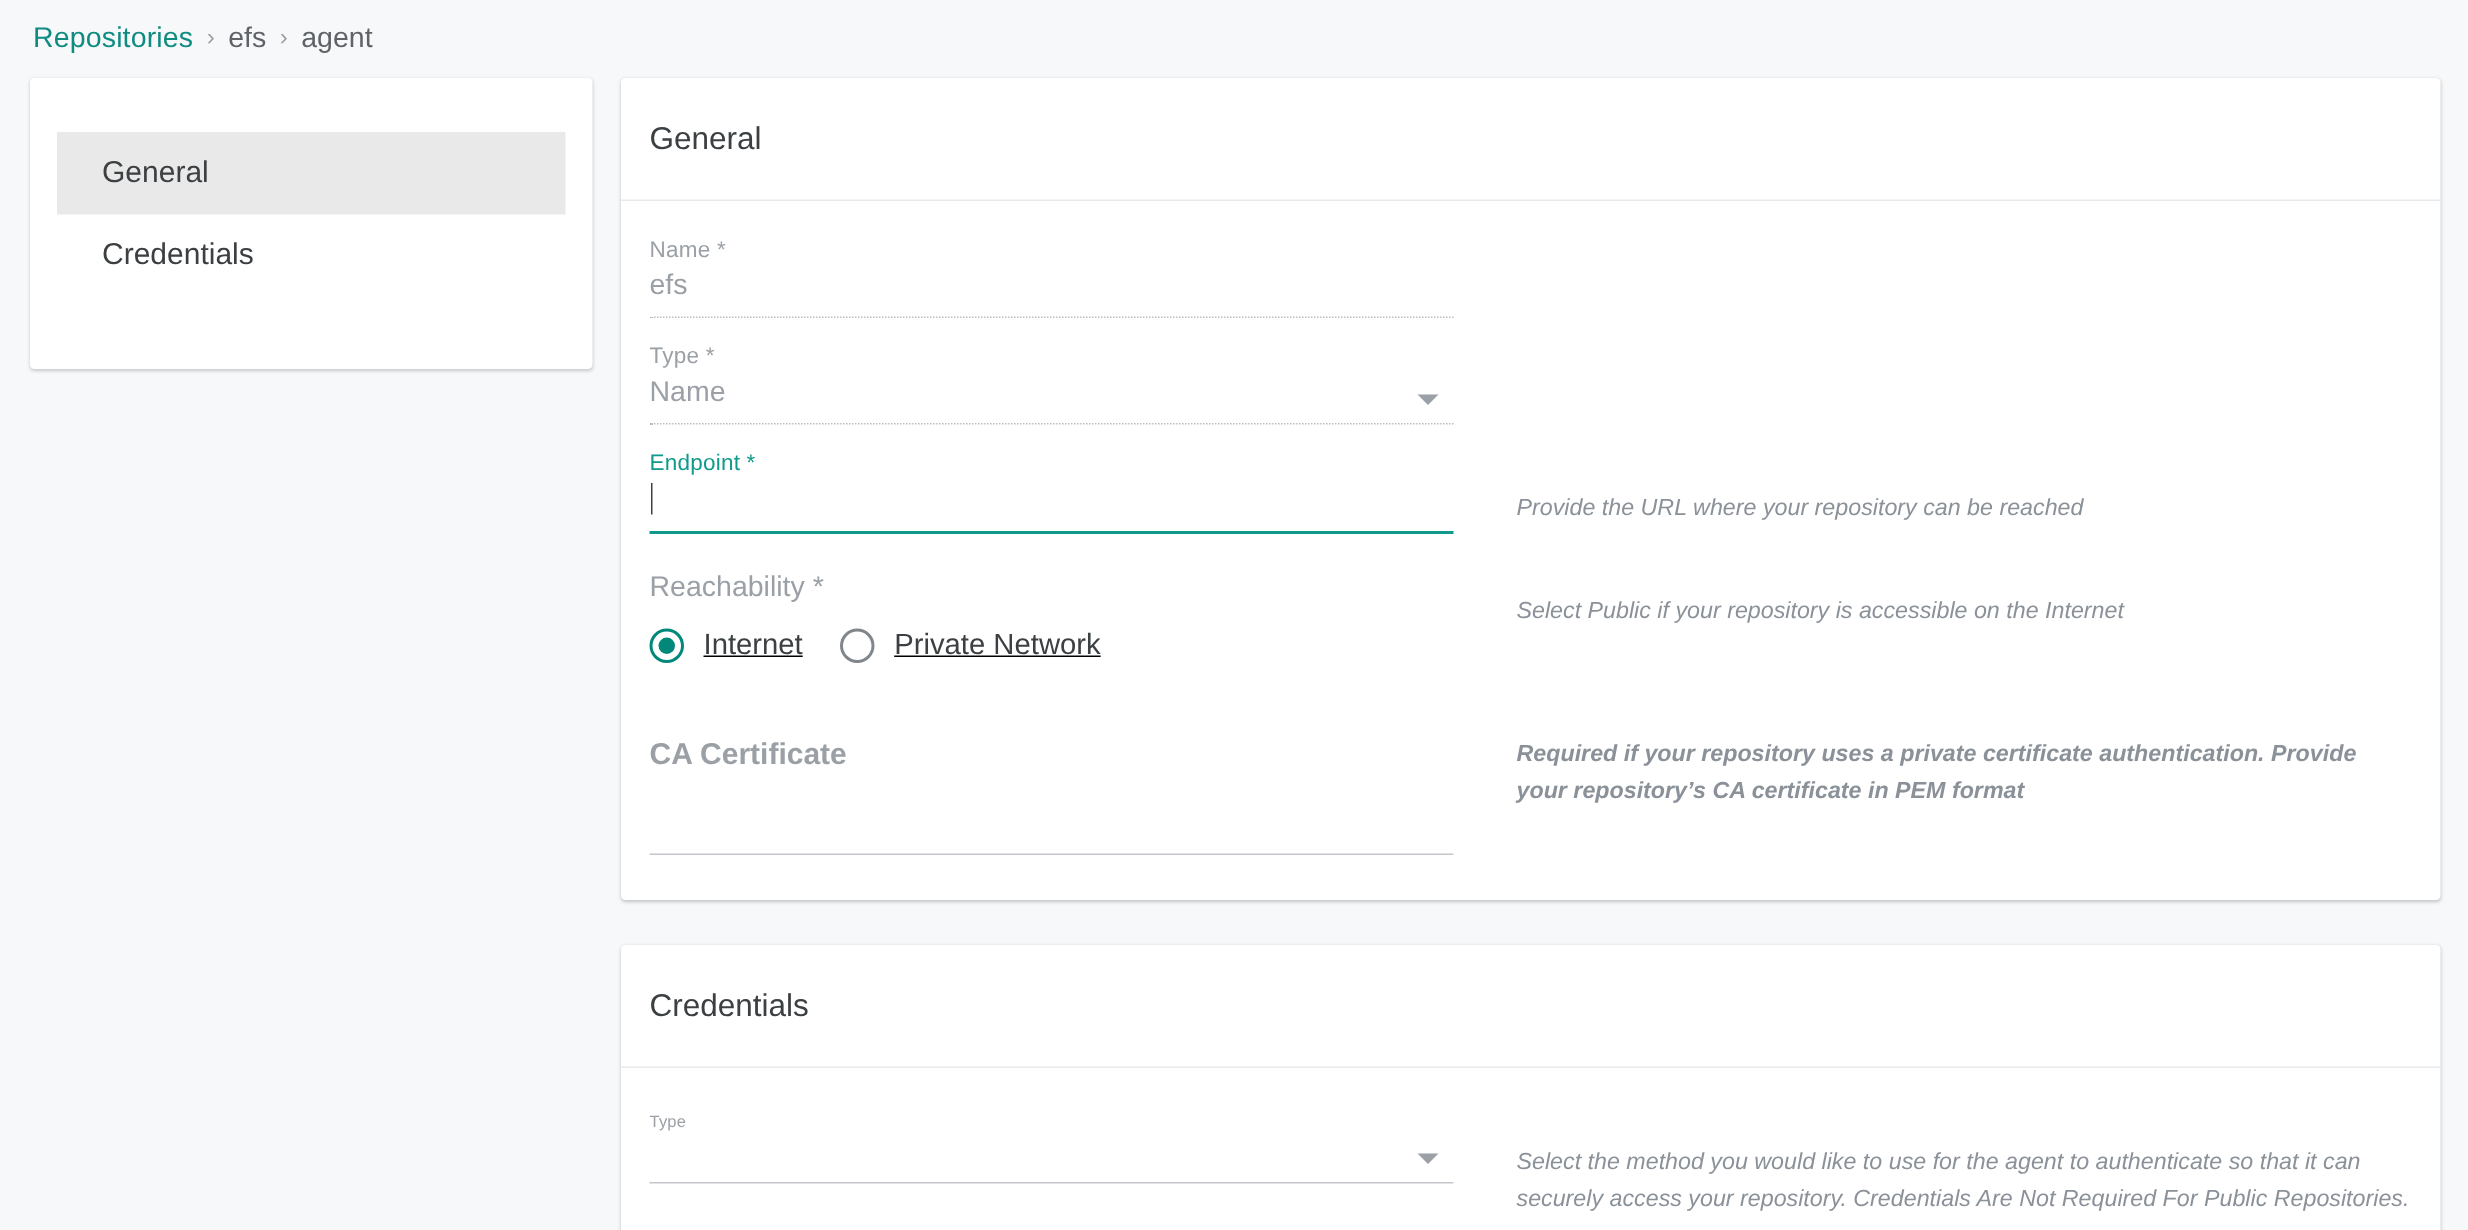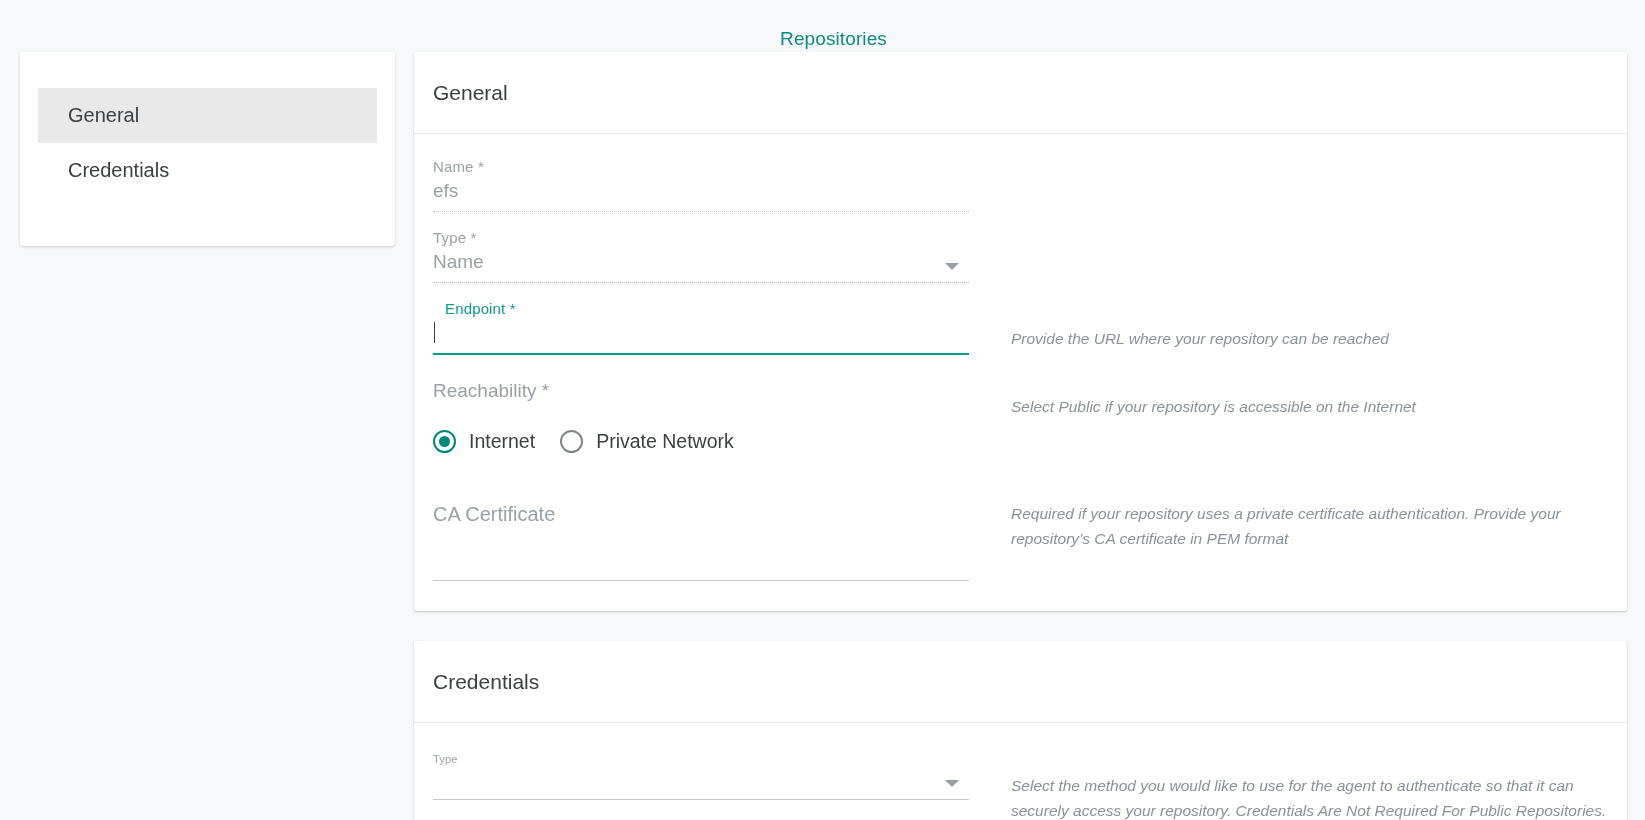--- a/index.html
+++ b/index.html
@@ -9,24 +9,23 @@
     background: #f7f8fa;
     font-family: "Liberation Sans", sans-serif;
     overflow: hidden;
   }
   .page { position: relative; width: 1645px; height: 820px; }
 
   
   .breadcrumb {
     display: flex; align-items: center;
     gap: 9px;
-    padding: 28px 0 0 22px;
+    padding: 12px 0 0 22px;
     height: 40px;
     font-size: 19px;
-    flex-direction: column;
   }
   .bc-link { color: #0f8c82; cursor: pointer; letter-spacing: .1px; }
   .bc-sep  { color: #9aa0a6; font-size: 16px; }
   .bc-cur  { color: #5f6368; }
 
   
   .body-wrap { display: flex; align-items: flex-start; padding: 12px 0 0 20px; }
 
   
   .sidebar-card {
@@ -80,21 +79,21 @@
   }
 
   .field { position: relative; margin-bottom: 3px; }
   .flabel {
     font-size: 15px;
     color: #9aa0a6;
     letter-spacing: .15px;
     margin-bottom: 5px;
     display: block;
   }
-  .flabel.focused { color: #0f9a8d; margin-left: 12px; }
+  .flabel.focused { color: #0f9a8d; }
   .fvalue {
     font-size: 19px;
     color: #3c4043;
     padding-bottom: 9px;
     min-height: 30px;
     white-space: nowrap;
     overflow: hidden;
   }
   .fvalue.disabled { color: #9aa0a6; }
   .underline-dotted { border-bottom: 1px dotted #b9bdc2; }
@@ -113,21 +112,21 @@
   .sel-arrow {
     position: absolute; right: 10px; bottom: 13px;
     width: 0; height: 0;
     border-left: 7px solid transparent;
     border-right: 7px solid transparent;
     border-top: 7px solid #9aa0a6;
     cursor: pointer;
   }
 
   
-  .radio-group { display: flex; align-items: flex-end; gap: 25px; margin-top: 28px; }
+  .radio-group { display: flex; align-items: flex-end; gap: 25px; margin-top: 16px; text-decoration: underline; }
   .radio-opt { display: flex; align-items: center; cursor: pointer; }
   .rdot {
     width: 23px; height: 23px;
     border-radius: 50%;
     border: 2px solid #80868b;
     margin-right: 13px;
     position: relative;
     flex: 0 0 auto;
   }
   .rdot.on { border-color: #00897b; }
@@ -223,21 +222,21 @@
                   <div class="radio-opt">
                     <span class="rdot"></span>
                     <span class="rlabel">Private Network</span>
                   </div>
                 </div>
               </div>
             </div>
             <div class="hint-col" style="padding-top:14px;">Select Public if your repository is accessible on the Internet</div>
           </div>
 
-          <div class="row" style="margin-top:36px;">
+          <div class="row" style="margin-top:36px;font-weight:bold;">
             <div class="field-col">
               <div class="ca-area underline-solid">
                 <div class="ca-placeholder">CA Certificate</div>
               </div>
             </div>
             <div class="hint-col" style="padding-top:12px;">Required if your repository uses a private certificate authentication. Provide your repository’s CA certificate in PEM format</div>
           </div>
 
         </div>
       </div>

